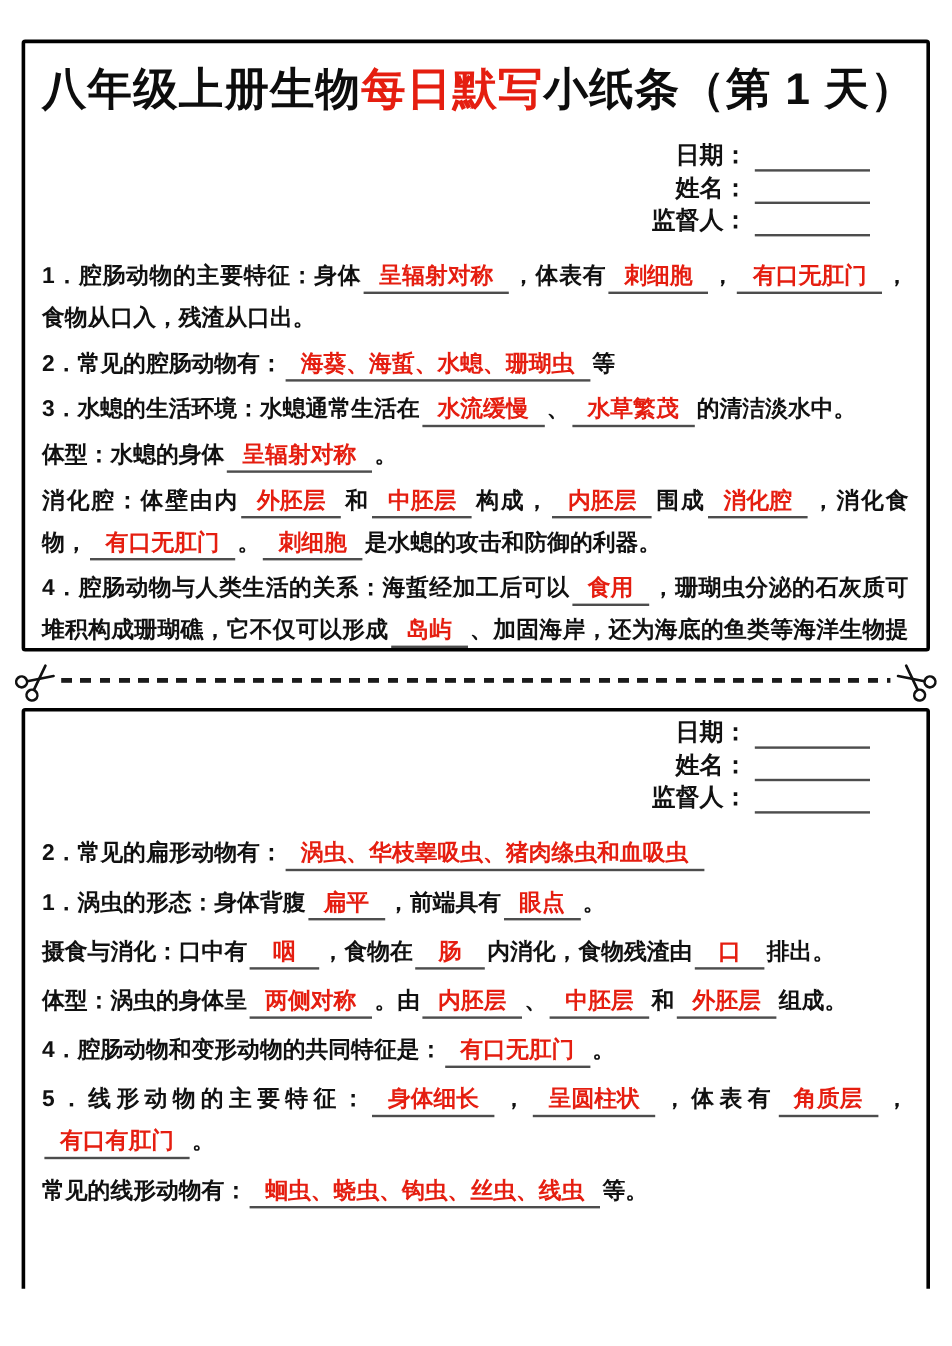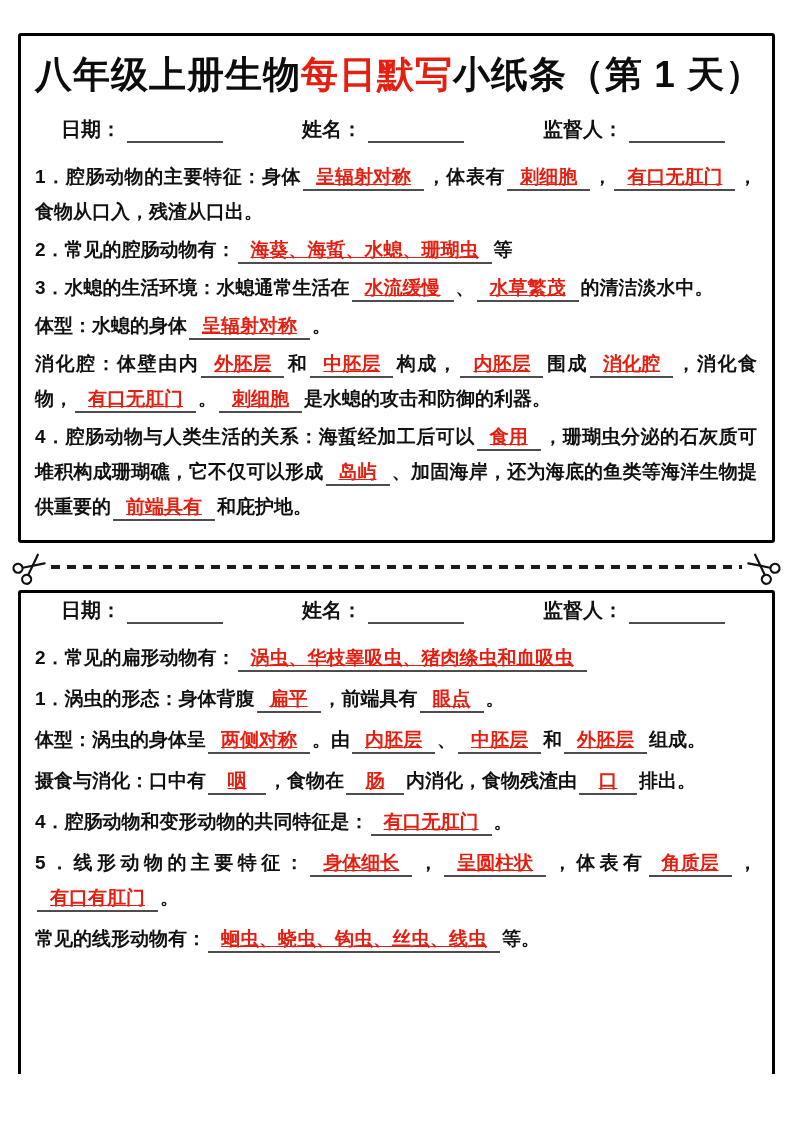--- a/index.html
+++ b/index.html
@@ -22,37 +22,37 @@
   .dash-line{flex:1;height:4px;margin:0 2px;
     background:repeating-linear-gradient(90deg,#1b1b1b 0 9px,transparent 9px 16px);}
 
   .title{
     font-size:37px;text-align:center;margin:10px 0 16px;
     letter-spacing:1px;white-space:nowrap;color:#0d0d0d;
   }
   .title .hl{color:var(--red);}
 
   .meta{
-    display:flex;justify-content:space-between;align-items:flex-end;
-    font-size:20px;margin:0 4px 16px 26px;padding-right:28px;
+    display:flex;align-items:flex-end;
+    font-size:20px;margin:0 4px 16px 26px;padding-right:28px;flex-direction:column;
   }
   .meta-item{display:inline-flex;align-items:flex-end;}
   .meta-blank{
     display:inline-block;width:96px;height:23px;margin-left:6px;
     border-bottom:2px solid var(--line);
   }
 
   .body{font-size:19px;}
   .para{margin:0 0 3px;line-height:35px;text-align:justify;}
   .day2 .para{margin-bottom:6px;}
   .blank{
     display:inline-block;border-bottom:2px solid var(--line);
     padding:0 13px;margin:0 2px;min-width:32px;text-align:center;line-height:25px;
   }
-  .ans{color:var(--red);text-decoration:underline;}
+  .ans{color:var(--red);}
   :root{--red:#e51e10;--line:#4d4d4d;}
 </style>
 </head>
 <body>
 
 <div class="page">
 
   <section class="card day1">
       <div class="title"><span>八年级上册生物</span><span class="hl">每日默写</span><span>小纸条（第 1 天）</span></div>
       <div class="meta">
@@ -110,21 +110,21 @@
           <span class="meta-blank"></span>
         </span>
         <span class="meta-item">
           <span>监督人：</span>
           <span class="meta-blank"></span>
         </span>
       </div>
       <div class="body">
         <p class="para"><span class="qt">2．常见的扁形动物有：</span><span class="blank"><span class="ans">涡虫、华枝睾吸虫、猪肉绦虫和血吸虫</span></span></p>
         <p class="para"><span class="qt">1．涡虫的形态：身体背腹</span><span class="blank"><span class="ans">扁平</span></span><span class="qt">，前端具有</span><span class="blank"><span class="ans">眼点</span></span><span class="qt">。</span></p>
+        <p class="para"><span class="qt">摄食与消化：口中有</span><span class="blank"><span class="ans">咽</span></span><span class="qt">，食物在</span><span class="blank"><span class="ans">肠</span></span><span class="qt">内消化，食物残渣由</span><span class="blank"><span class="ans">口</span></span><span class="qt">排出。</span></p>
         <p class="para"><span class="qt">体型：涡虫的身体呈</span><span class="blank"><span class="ans">两侧对称</span></span><span class="qt">。由</span><span class="blank"><span class="ans">内胚层</span></span><span class="qt">、</span><span class="blank"><span class="ans">中胚层</span></span><span class="qt">和</span><span class="blank"><span class="ans">外胚层</span></span><span class="qt">组成。</span></p>
-        <p class="para"><span class="qt">摄食与消化：口中有</span><span class="blank"><span class="ans">咽</span></span><span class="qt">，食物在</span><span class="blank"><span class="ans">肠</span></span><span class="qt">内消化，食物残渣由</span><span class="blank"><span class="ans">口</span></span><span class="qt">排出。</span></p>
         <p class="para"><span class="qt">4．腔肠动物和变形动物的共同特征是：</span><span class="blank"><span class="ans">有口无肛门</span></span><span class="qt">。</span></p>
         <p class="para"><span class="qt">5．线形动物的主要特征：</span><span class="blank"><span class="ans">身体细长</span></span><span class="qt">，</span><span class="blank"><span class="ans">呈圆柱状</span></span><span class="qt">，体表有</span><span class="blank"><span class="ans">角质层</span></span><span class="qt">，</span><span class="blank"><span class="ans">有口有肛门</span></span><span class="qt">。</span></p>
         <p class="para"><span class="qt">常见的线形动物有：</span><span class="blank"><span class="ans">蛔虫、蛲虫、钩虫、丝虫、线虫</span></span><span class="qt">等。</span></p>
       </div>
     </section>
 
 </div>
 
 </body></html>

